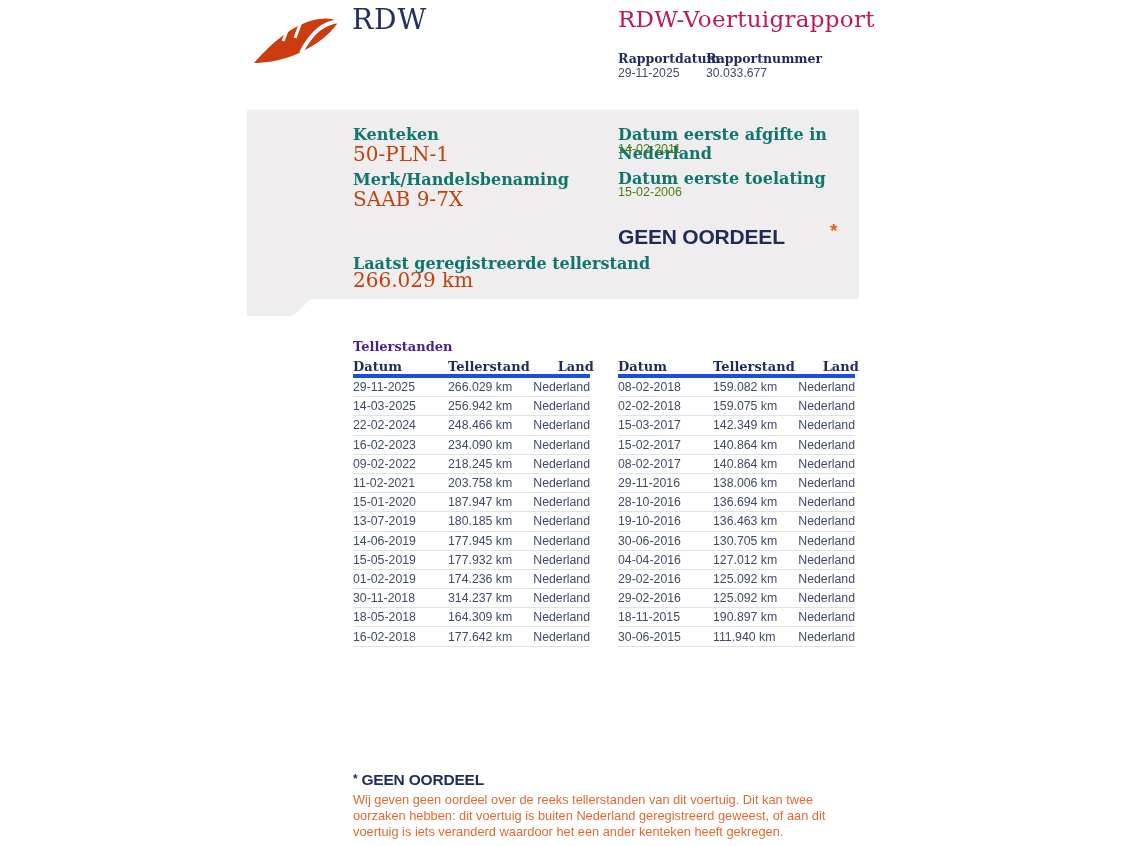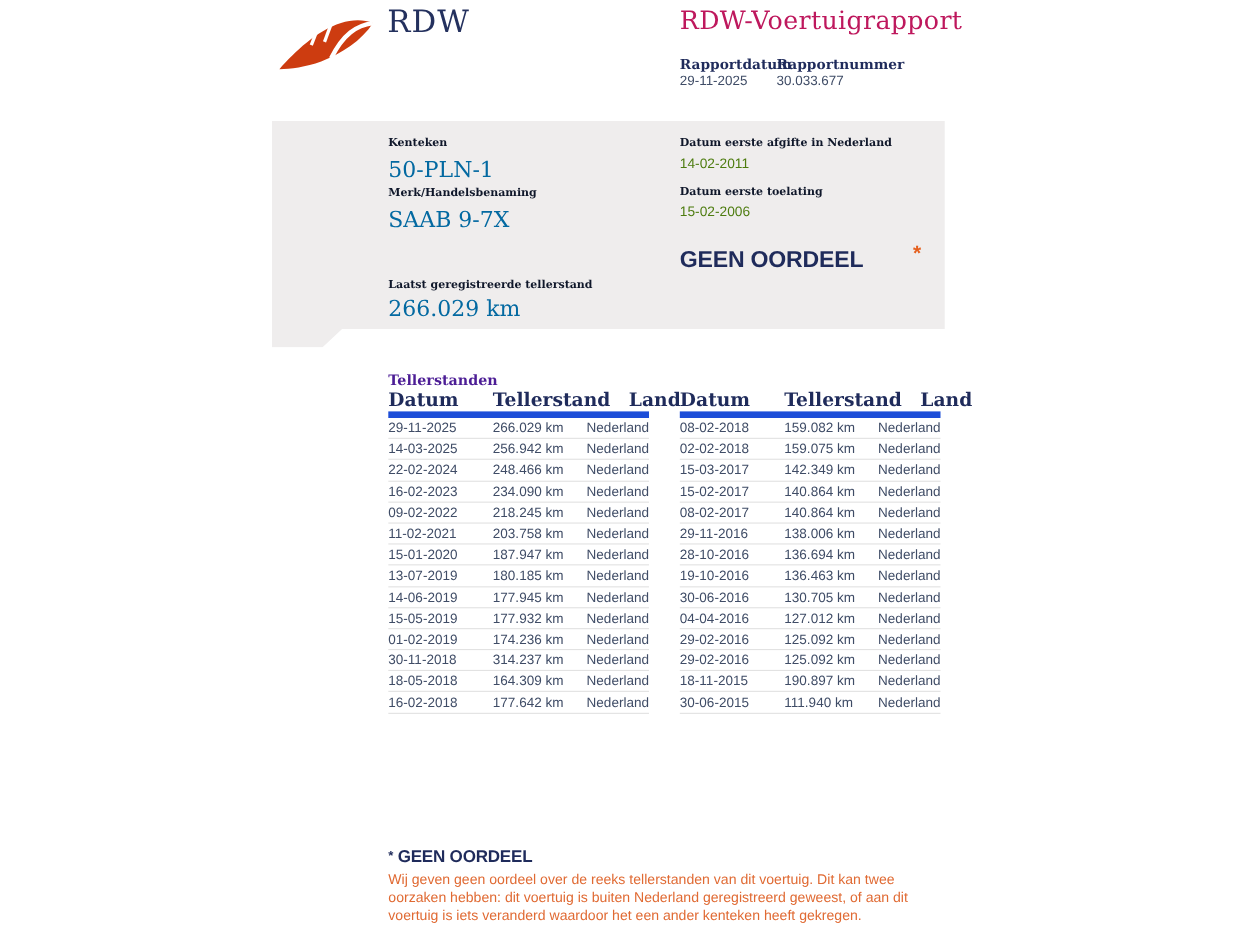--- a/index.html
+++ b/index.html
@@ -19,43 +19,43 @@
   .rapportdatum-label{left:618px;top:51px;}
   .rapportnummer-label{left:706px;top:51px;}
   .rapportdatum-value{left:618px;top:66px;}
   .rapportnummer-value{left:706px;top:66px;}
 
   
   .card{
     left:247px;top:110px;width:612px;height:206px;background:#efeded;
     clip-path:polygon(0 0,612px 0,612px 189px,64px 189px,46px 206px,0 206px);
   }
-  .olabel{position:absolute;font-family:"DejaVu Serif",serif;font-weight:bold;font-size:10px;color:#0f172a;}
-  .bigval{position:absolute;font-family:"DejaVu Serif",serif;font-size:20px;color:#0369a1;}
+  .olabel{position:absolute;font-family:"DejaVu Serif",serif;font-weight:bold;font-size:16px;color:#0f766e;}
+  .bigval{position:absolute;font-family:"DejaVu Serif",serif;font-size:20px;color:#c2410c;}
   .smallval{position:absolute;font-size:12.5px;color:#4d7c0f;}
   .kenteken-label{left:106px;top:15px;}
   .kenteken-value{left:106px;top:32px;}
   .merk-label{left:106px;top:60px;}
   .merk-value{left:106px;top:77px;}
   .afgifte-label{left:371px;top:15px;}
   .afgifte-value{left:371px;top:32px;}
   .toelating-label{left:371px;top:59px;}
   .toelating-value{left:371px;top:75px;}
   .verdict{position:absolute;left:371px;top:115px;font-size:21px;font-weight:800;color:#1f2b5b;letter-spacing:-0.2px;}
   .verdict-asterisk{position:absolute;left:583px;top:110px;font-size:19px;font-weight:bold;color:#e55f1d;}
   .teller-label{left:106px;top:144px;}
   .teller-value{left:106px;top:158px;}
 
   
   .section-title{left:353px;top:339px;font-family:"DejaVu Serif",serif;font-weight:bold;font-size:13px;color:#4c1d95;}
   .mtable{position:absolute;top:357px;width:237px;}
   .mtable-left{left:353px;}
   .mtable-right{left:618px;}
-  .thead{display:flex;align-items:flex-end;height:17px;border-bottom:6px solid #1d4ed8;
-         font-family:"DejaVu Serif",serif;font-weight:bold;font-size:17px;color:#1f2b5b;}
+  .thead{display:flex;align-items:flex-end;height:17px;border-bottom:4px solid #1d4ed8;
+         font-family:"DejaVu Serif",serif;font-weight:bold;font-size:13px;color:#1f2b5b;}
   .trow{display:flex;align-items:center;height:18.2px;border-bottom:1px solid #e2e2e2;
         font-size:12.3px;color:#3f4c66;}
   .c0{flex:0 0 95px;text-align:left;}
   .c1{flex:1 1 auto;text-align:left;}
   .c2{flex:0 0 64px;text-align:right;}
 
   
   .footnote-title{left:353px;top:771px;font-size:15.5px;font-weight:800;color:#1f2b5b;letter-spacing:-0.2px;}
   .footnote-asterisk{position:relative;top:-2px;font-size:12px;margin-right:4px;}
   .footnote-text{left:353px;top:792px;width:510px;font-size:12.8px;line-height:16px;color:#e06a33;}

